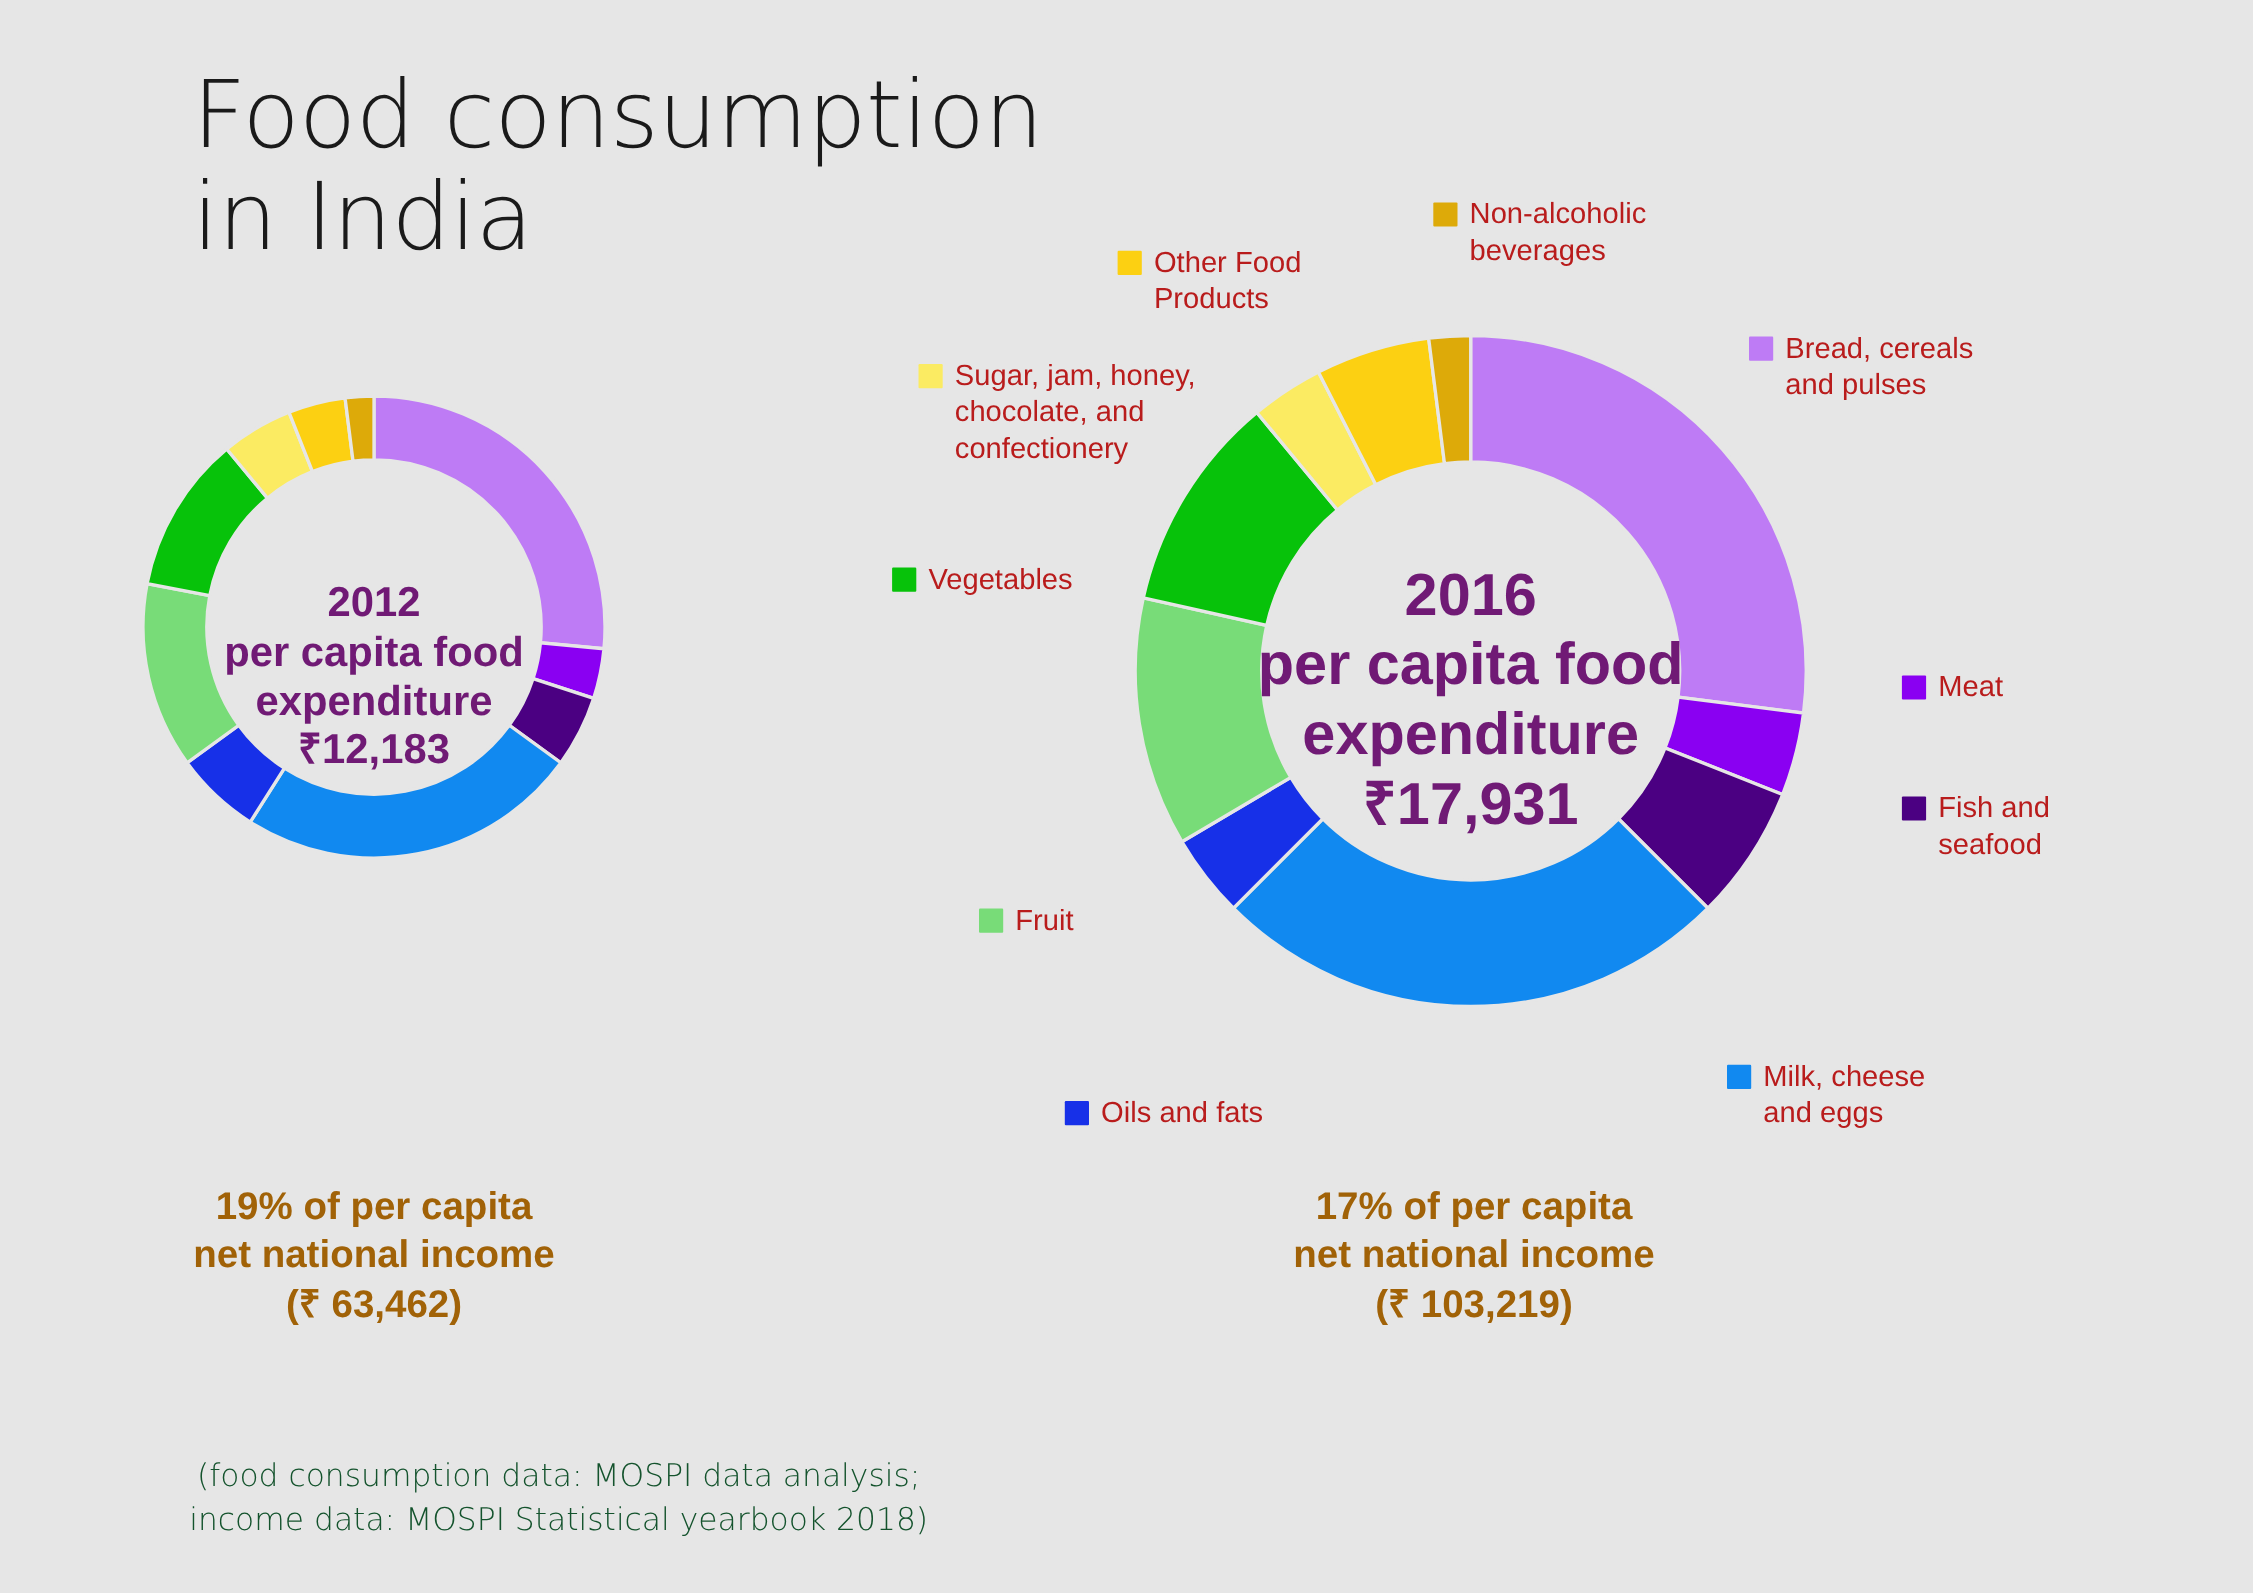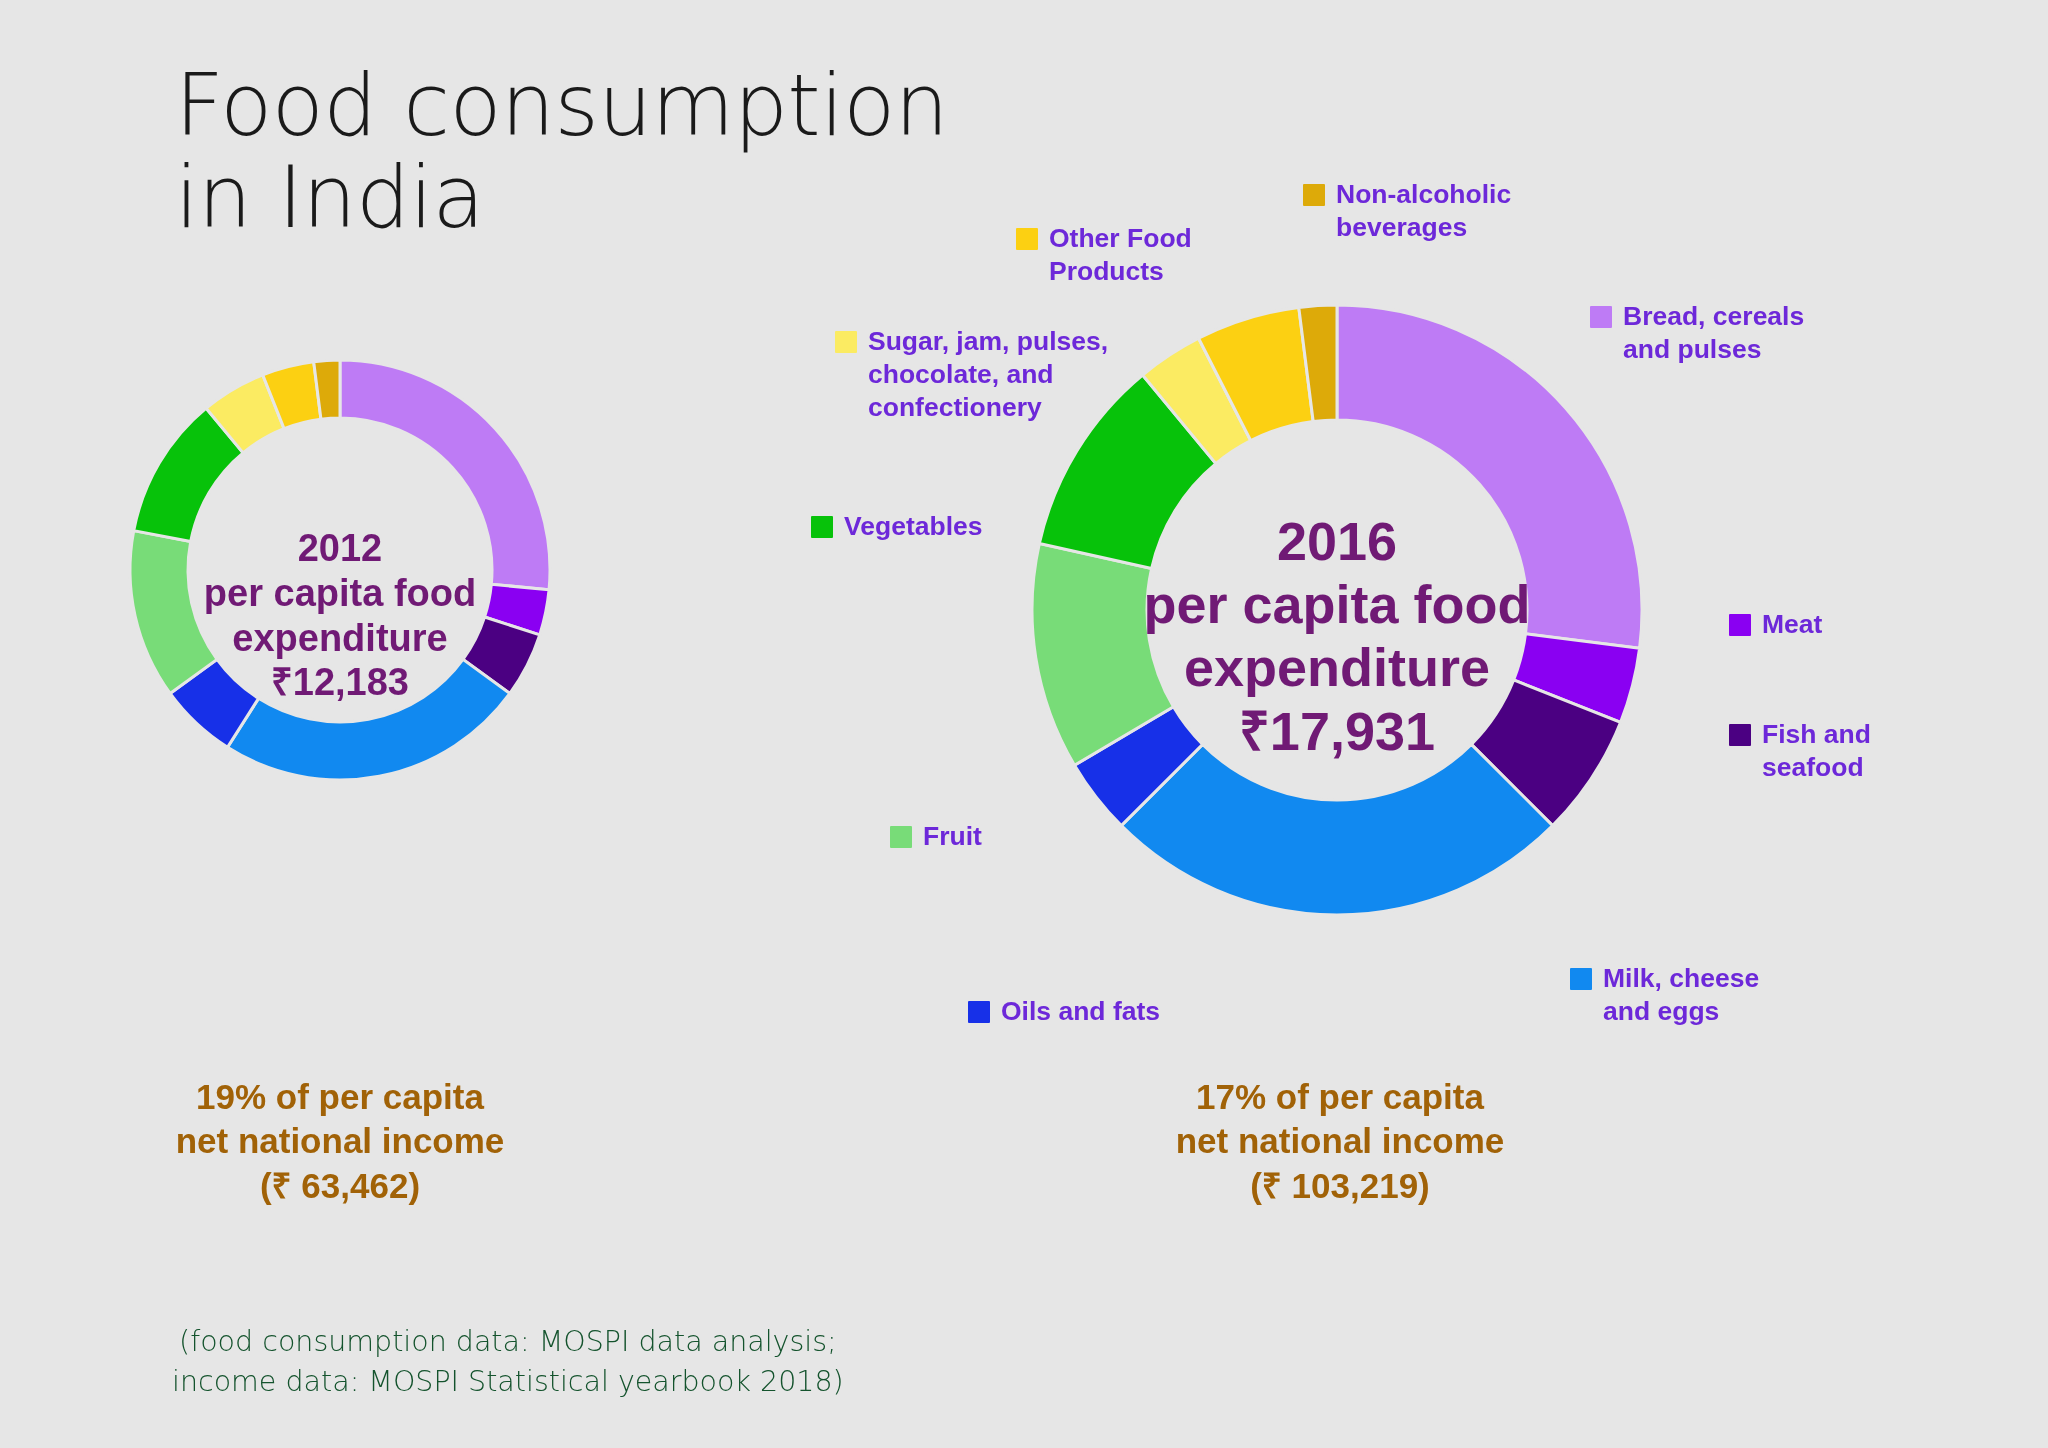--- a/index.html
+++ b/index.html
@@ -73,24 +73,24 @@
     align-items:flex-start;
     gap:11px;
   }
   .legend .sw{
     width:22px;height:22px;
     flex:0 0 22px;
     margin-top:6px;
     border-radius:1px;
   }
   .legend .lb{
-    font-weight:bold;
+    font-weight:normal;
     font-size:26.5px;
     line-height:1.24;
-    color:#6d28d9;
+    color:#b91c1c;
     white-space:pre-line;
   }
 </style>
 </head>
 <body>
 
 <div id="stage">
 
   <div class="title">Food consumption
 in  India</div>
@@ -146,21 +146,21 @@
   </div>
 
   <div class="legend" style="left:1016px; top:222px;">
     <span class="sw" style="background:#FCD012"></span>
     <span class="lb">Other Food
 Products</span>
   </div>
 
   <div class="legend" style="left:835px; top:325px;">
     <span class="sw" style="background:#FBEB62"></span>
-    <span class="lb">Sugar, jam, pulses,
+    <span class="lb">Sugar, jam, honey,
 chocolate, and
 confectionery</span>
   </div>
 
   <div class="legend" style="left:811px; top:510px;">
     <span class="sw" style="background:#07C20A"></span>
     <span class="lb">Vegetables</span>
   </div>
 
   <div class="legend" style="left:890px; top:820px;">

